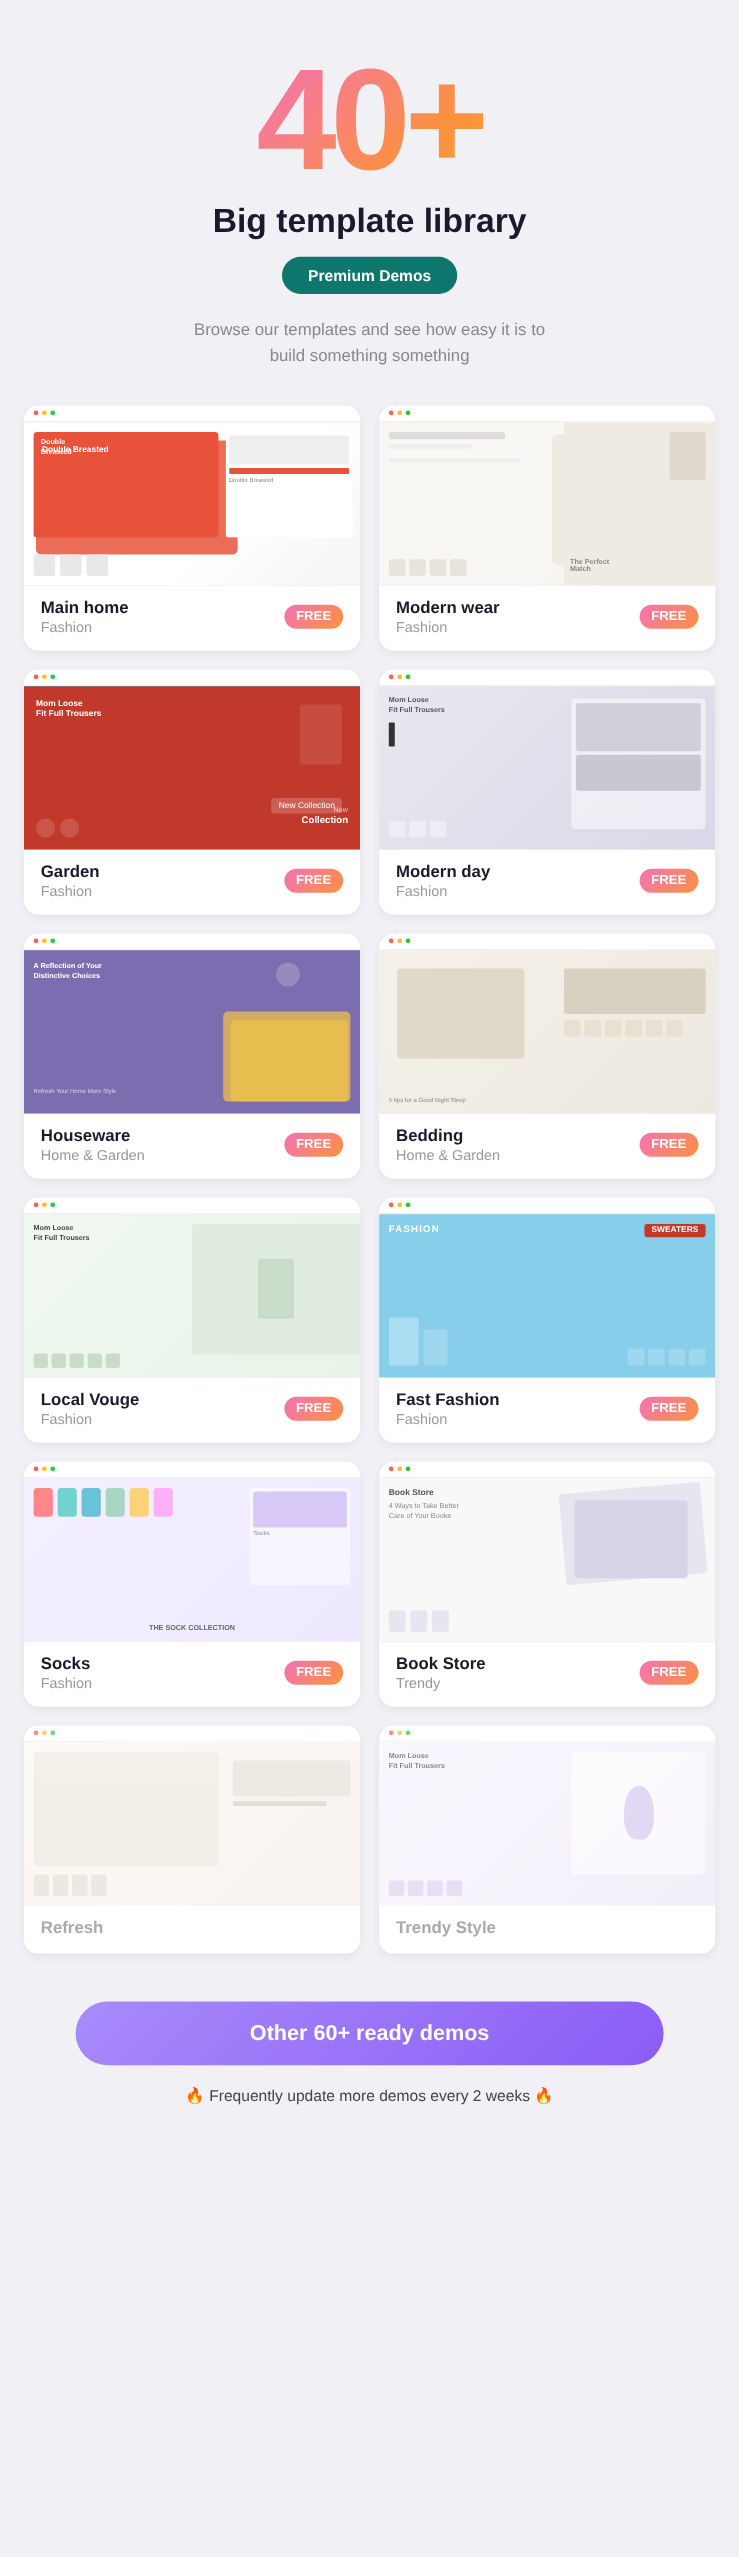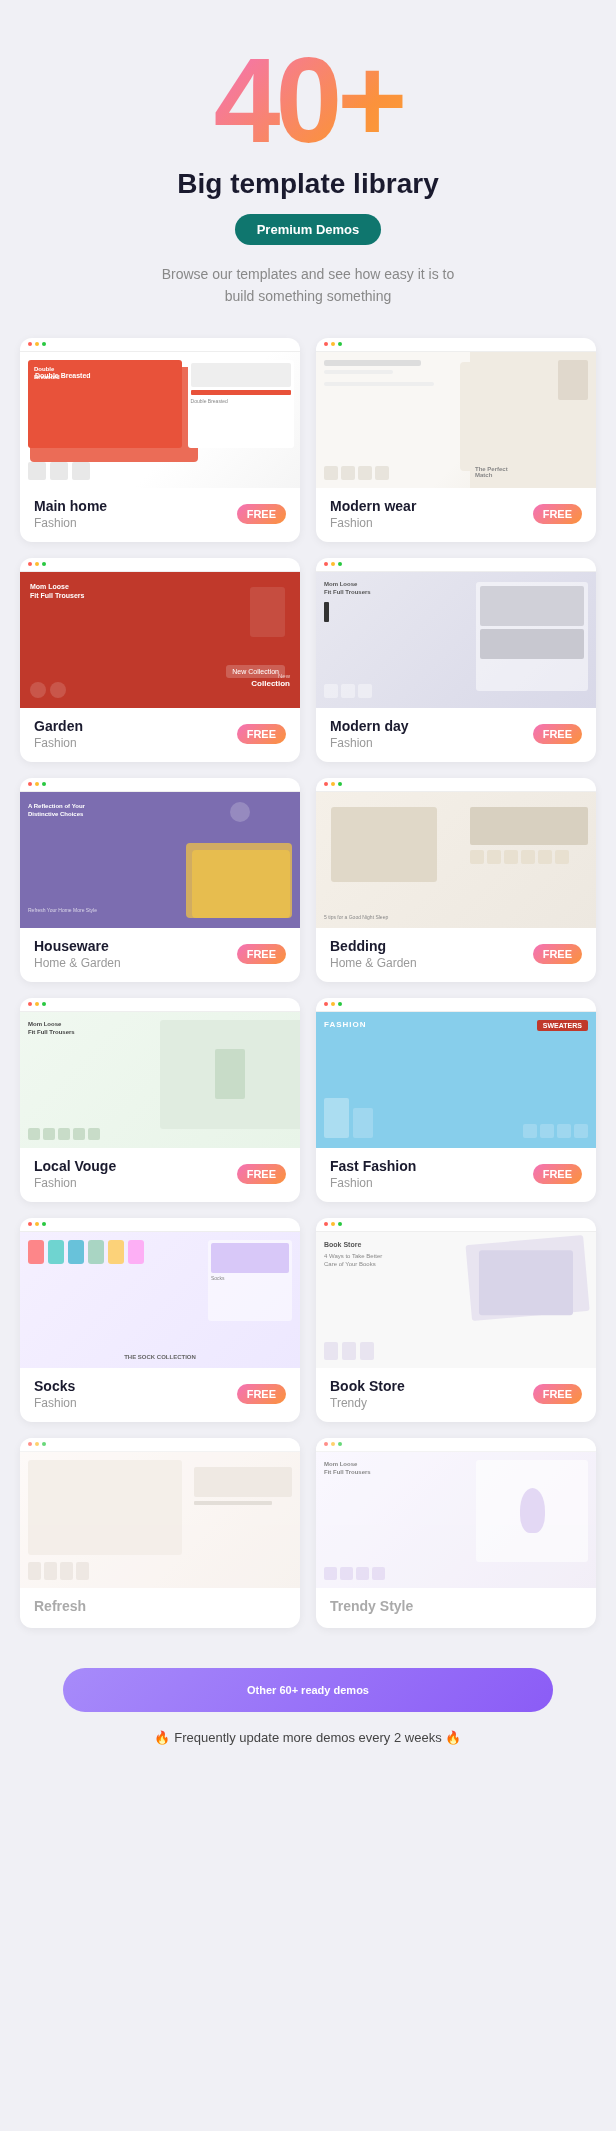--- a/index.html
+++ b/index.html
@@ -318,21 +318,21 @@
 
     
     .cta-section {
       margin-top: 40px;
     }
 
     .cta-button {
       display: inline-block;
       background: linear-gradient(135deg, #a78bfa, #8b5cf6);
       color: #fff;
-      font-size: 11px;
+      font-size: 18px;
       font-weight: 600;
       padding: 16px 40px;
       border-radius: 30px;
       border: none;
       cursor: pointer;
       width: 85%;
     }
 
     .update-notice {
       margin-top: 18px;

